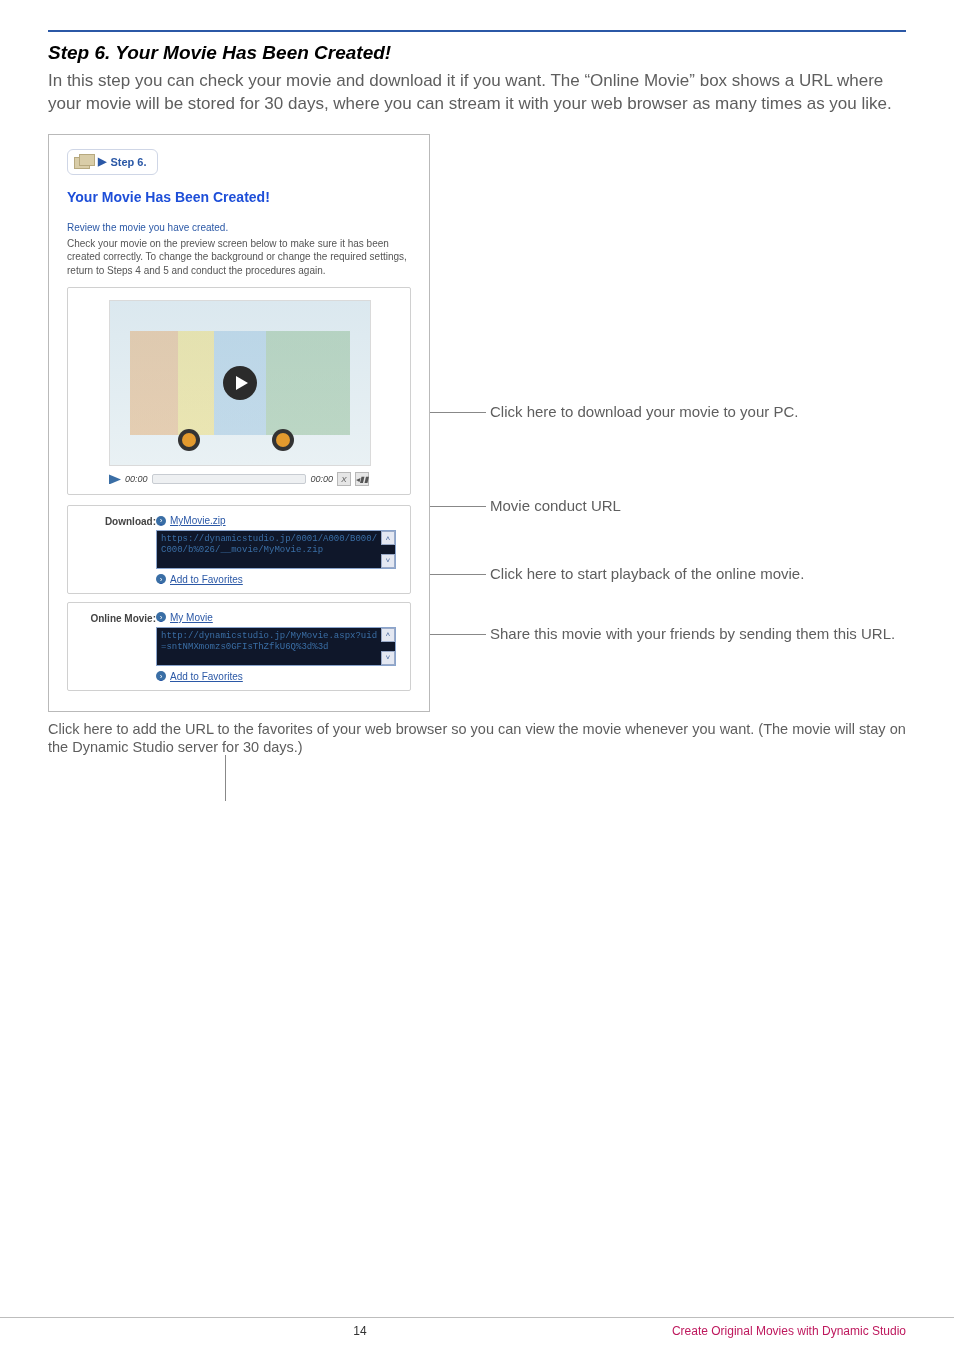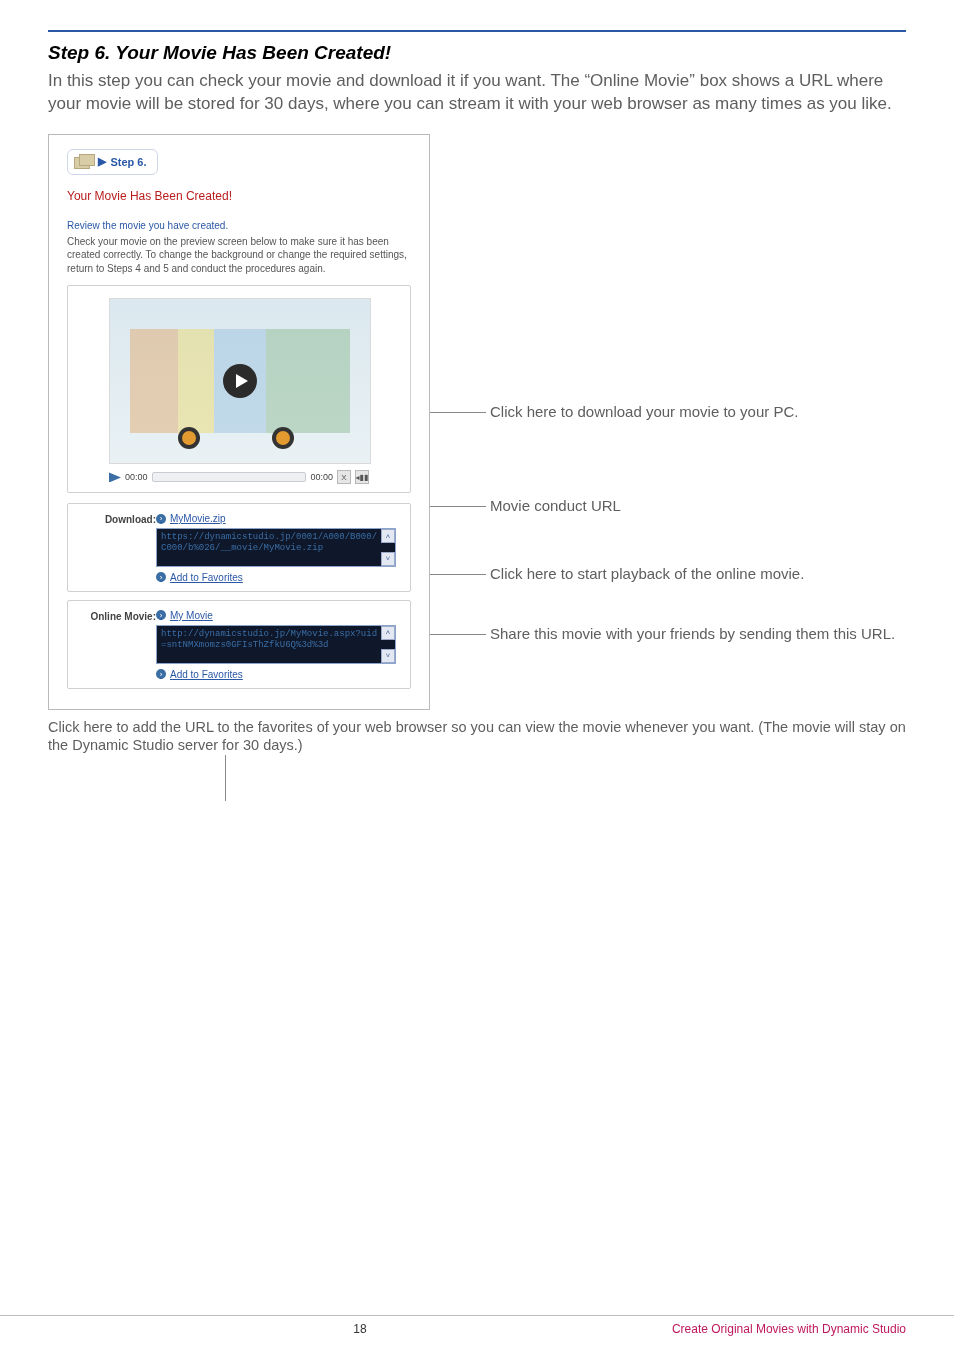--- a/index.html
+++ b/index.html
@@ -71,41 +71,42 @@
     left: 0; top: 3px; width: 14px; height: 10px;
     background: #d9cda8; border: 1px solid #b7a97f;
   }
   .icon-stack::after {
     content: "";
     position: absolute;
     left: 5px; top: 0; width: 14px; height: 10px;
     background: #d9cda8; border: 1px solid #b7a97f;
   }
   h3.box-title {
-    color: #b91c1c;
-    font-size: 12px;
-    font-weight: normal;
+    color: #1d4ed8;
+    font-size: 14px;
+    font-weight: bold;
     margin: 14px 0 10px 0;
   }
   .review-note {
     color: #2b58a6;
     font-size: 10px;
     margin: 17px 0 4px 0;
   }
   .check-note {
     color: #555;
     font-size: 10px;
     line-height: 1.35;
     margin: 0 0 10px 0;
   }
   .player-wrap {
     border: 1px solid #d0d0d0;
     border-radius: 2px;
     padding: 6px 8px 4px 8px;
     margin-bottom: 10px;
+    font-style: italic;
   }
   .player {
     width: 260px;
     margin: 6px auto 4px auto;
     text-align: center;
   }
   .player-img {
     width: 260px;
     height: 164px;
     background: linear-gradient(#dbe8ef, #e9f1f4);
@@ -343,15 +344,15 @@
       <div class="lead" style="left:0; top:500px; width:56px;"></div>
       <div class="note" style="top:490px;">Share this movie with your friends by sending them this URL.</div>
     </div>
   </div>
 
   <p class="bottom-note">Click here to add the URL to the favorites of your web browser so you can view the movie whenever you want. (The movie will stay on the Dynamic Studio server for 30 days.)</p>
 </div>
 
 <div class="footer">
   <span></span>
-  <span class="pg">18</span>
+  <span class="pg">14</span>
   <span class="book">Create Original Movies with Dynamic Studio</span>
 </div>
 
 </body></html>

